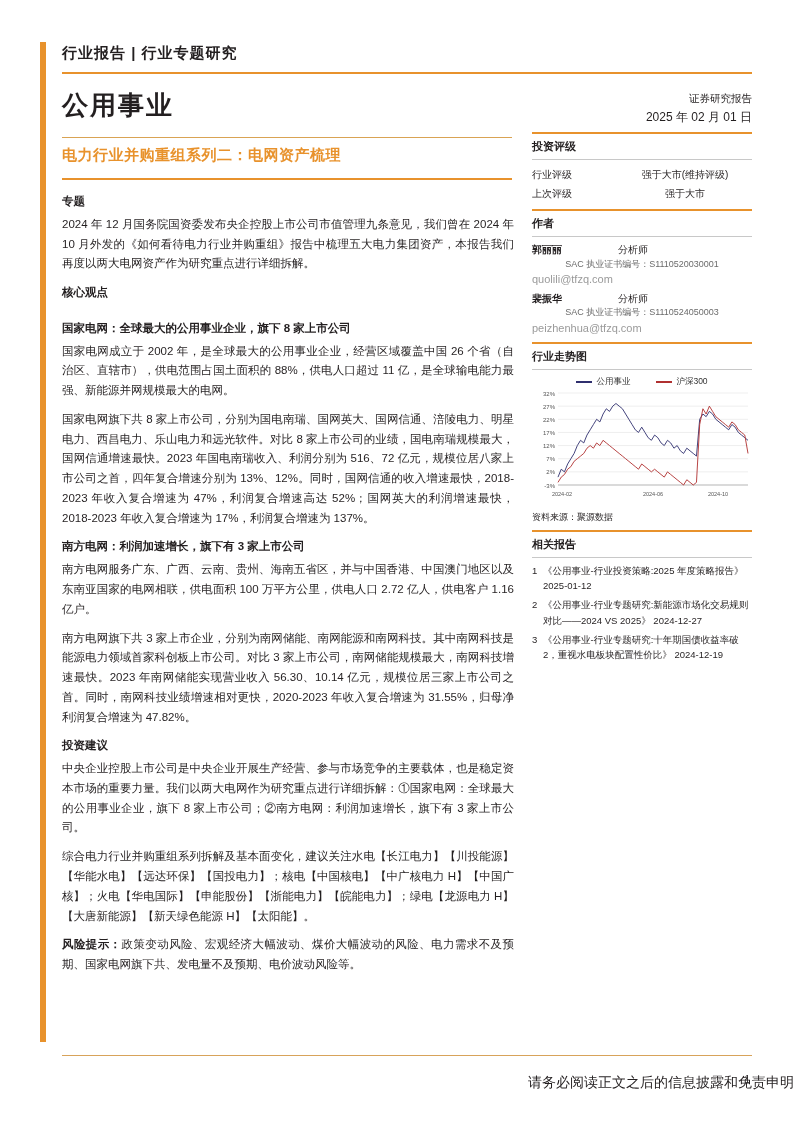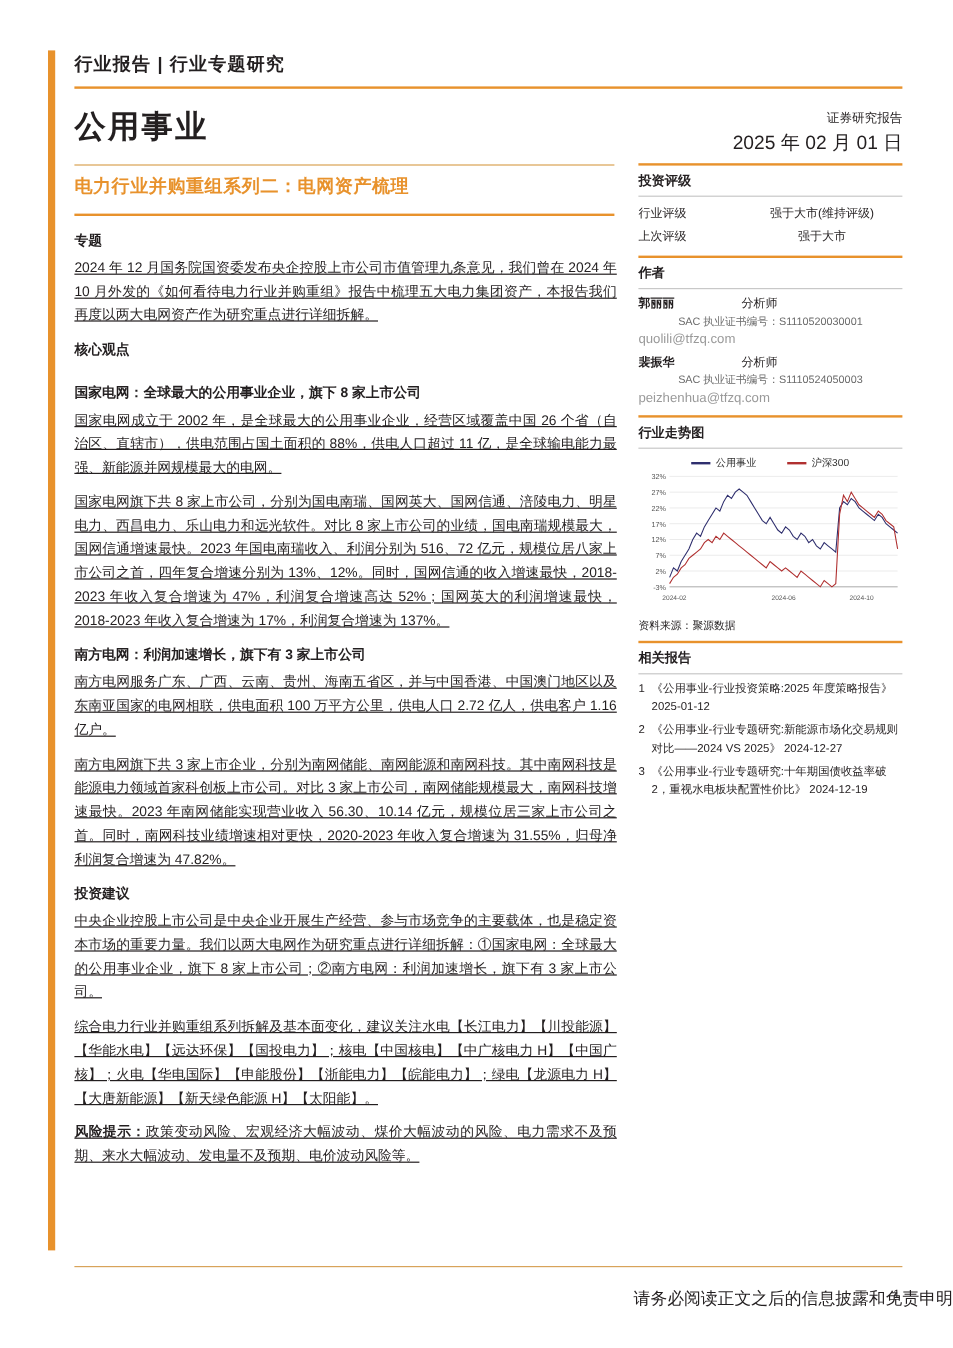--- a/index.html
+++ b/index.html
@@ -49,27 +49,27 @@
   
   .body-col {
     position: absolute; left: 62px; top: 192px; width: 452px;
     font-size: 11.5px; line-height: 1.72; color: #231f20;
     text-align: justify;
   }
   .sec-head {
     font-weight: bold; font-size: 11.5px; margin-bottom: 3px;
   }
   .sec-head-first { margin-top: 0; }
-  .para { margin: 0 0 9px 0; text-align: justify; text-decoration: underline; }
+  .para { margin: 0 0 9px 0; text-align: justify; }
   .bold-lead { font-weight: bold; }
 
   
   .right-col { position: absolute; left: 532px; top: 92px; width: 220px; }
   .rep-type { text-align: right; font-size: 10.5px; color: #231f20; }
-  .rep-date { text-align: right; font-size: 16px; color: #231f20; margin-top: 3px;}
+  .rep-date { text-align: right; font-size: 12px; color: #231f20; margin-top: 3px;}
   .r-rule { height: 2px; background: #e8922c; margin: 6px 0 0 0; }
   .r-rule-thin { height: 1px; background: #c8c8c8; margin: 5px 0; }
   .box-title {
     font-size: 11px; font-weight: bold; color: #231f20; margin: 5px 0 4px 0;
   }
   .kv { display: flex; font-size: 10px; line-height: 1.9; }
   .kv .k { width: 86px; color: #231f20; }
   .kv .v { flex: 1; text-align: center; color: #231f20; }
   .author-block { margin-top: 3px; }
   .author-row { display: flex; font-size: 10px; line-height: 1.55; }
@@ -131,21 +131,21 @@
     <p class="para">国家电网旗下共 8 家上市公司，分别为国电南瑞、国网英大、国网信通、涪陵电力、明星电力、西昌电力、乐山电力和远光软件。对比 8 家上市公司的业绩，国电南瑞规模最大，国网信通增速最快。2023 年国电南瑞收入、利润分别为 516、72 亿元，规模位居八家上市公司之首，四年复合增速分别为 13%、12%。同时，国网信通的收入增速最快，2018-2023 年收入复合增速为 47%，利润复合增速高达 52%；国网英大的利润增速最快，2018-2023 年收入复合增速为 17%，利润复合增速为 137%。</p>
 
     <div class="sec-head">南方电网：利润加速增长，旗下有 3 家上市公司</div>
     <p class="para">南方电网服务广东、广西、云南、贵州、海南五省区，并与中国香港、中国澳门地区以及东南亚国家的电网相联，供电面积 100 万平方公里，供电人口 2.72 亿人，供电客户 1.16 亿户。</p>
     <p class="para">南方电网旗下共 3 家上市企业，分别为南网储能、南网能源和南网科技。其中南网科技是能源电力领域首家科创板上市公司。对比 3 家上市公司，南网储能规模最大，南网科技增速最快。2023 年南网储能实现营业收入 56.30、10.14 亿元，规模位居三家上市公司之首。同时，南网科技业绩增速相对更快，2020-2023 年收入复合增速为 31.55%，归母净利润复合增速为 47.82%。</p>
 
     <div class="sec-head">投资建议</div>
     <p class="para">中央企业控股上市公司是中央企业开展生产经营、参与市场竞争的主要载体，也是稳定资本市场的重要力量。我们以两大电网作为研究重点进行详细拆解：①国家电网：全球最大的公用事业企业，旗下 8 家上市公司；②南方电网：利润加速增长，旗下有 3 家上市公司。</p>
     <p class="para">综合电力行业并购重组系列拆解及基本面变化，建议关注水电【长江电力】【川投能源】【华能水电】【远达环保】【国投电力】；核电【中国核电】【中广核电力 H】【中国广核】；火电【华电国际】【申能股份】【浙能电力】【皖能电力】；绿电【龙源电力 H】【大唐新能源】【新天绿色能源 H】【太阳能】。</p>
 
-    <p class="para"><span class="bold-lead">风险提示：</span><span>政策变动风险、宏观经济大幅波动、煤价大幅波动的风险、电力需求不及预期、来水大幅波动、发电量不及预期、电价波动风险等。</span></p>
+    <p class="para"><span class="bold-lead">风险提示：</span><span>政策变动风险、宏观经济大幅波动、煤价大幅波动的风险、电力需求不及预期、国家电网旗下共、发电量不及预期、电价波动风险等。</span></p>
   </div>
 
   <div class="right-col">
     <div class="rep-type">证券研究报告</div>
     <div class="rep-date">2025 年 02 月 01 日</div>
     <div class="r-rule"></div>
 
     <div class="box-title">投资评级</div>
     <div class="r-rule-thin"></div>
     <div class="kv">

